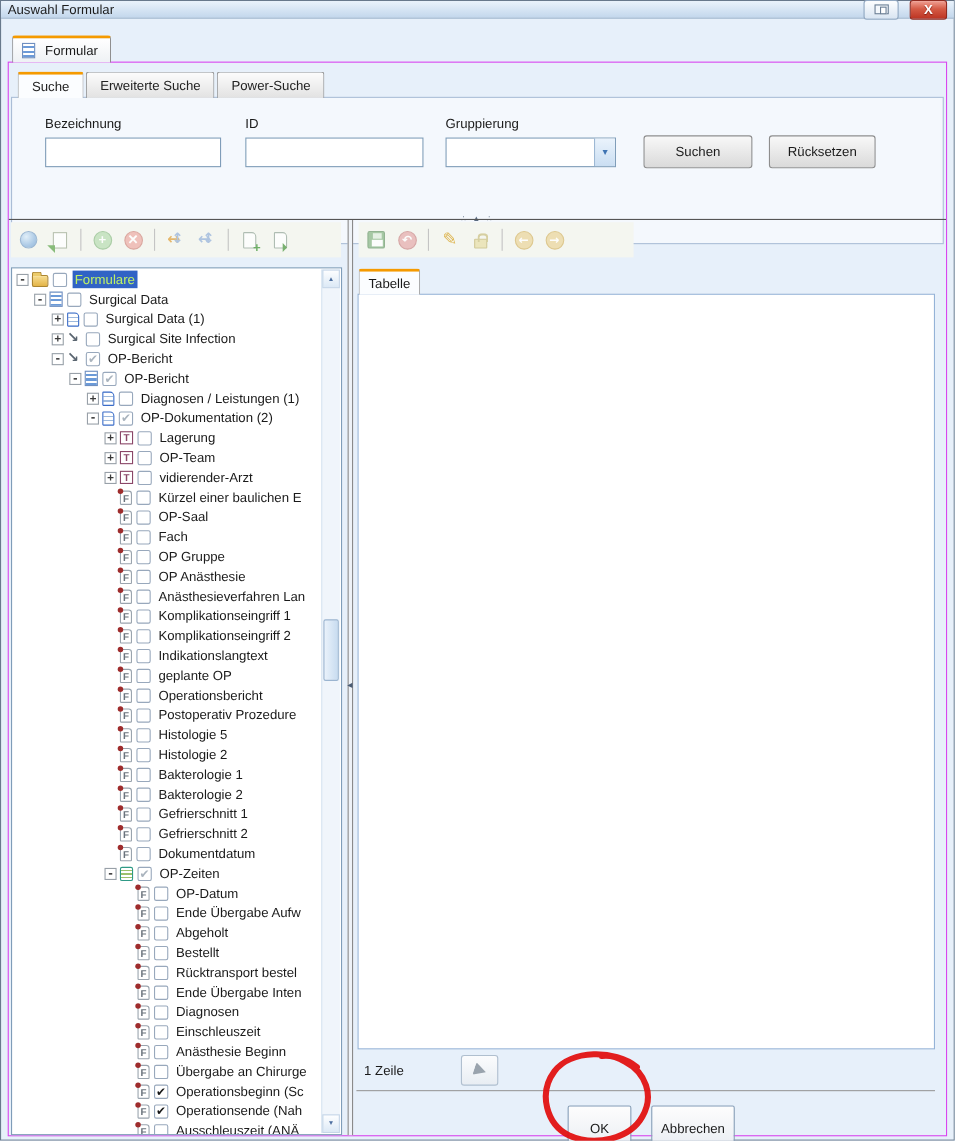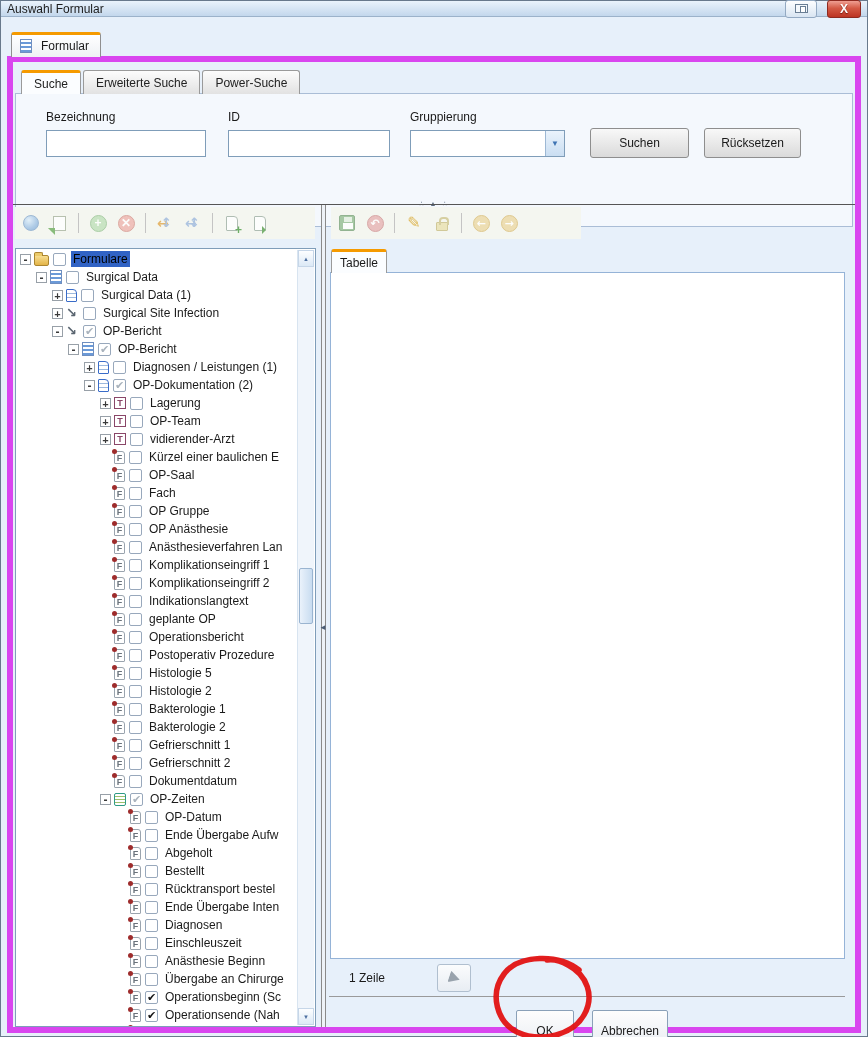--- a/index.html
+++ b/index.html
@@ -21,21 +21,21 @@
   .close-btn { width:34px; height:18px; border:1px solid #8e2a20; border-radius:3px;
     background:linear-gradient(#ef9f92,#d45a45 45%,#bc3423); color:#fff; font-weight:bold; font-size:12px;
     display:flex; align-items:center; justify-content:center; text-shadow:0 1px 1px #7a1a10; }
 
   
   .main-tab { position:absolute; left:10px; top:31px; width:90px; height:25px; z-index:3;
     border:1px solid #8f8f8f; border-bottom:none; border-radius:3px 3px 0 0;
     border-top:3px solid #F59A00; background:linear-gradient(#ffffff,#eef1f4);
     display:flex; align-items:center; gap:5px; padding:0 8px; }
   .content-frame { position:absolute; left:6px; top:55px; right:6px; bottom:3px;
-    border:6px solid #d946ef; background:#e7f0fa; }
+    border:1px solid #d946ef; background:#e7f0fa; }
 
   
   .sub-tabs { position:absolute; left:8px; top:8px; height:24px; display:flex; z-index:2; }
   .tab { height:24px; padding:0 12px; border:1px solid #9a9a9a; border-bottom:none;
     border-radius:3px 3px 0 0; background:linear-gradient(#fcfcfc,#e2e2e2);
     display:flex; align-items:center; margin-right:2px; color:#222; }
   .tab.active { background:#fbfdff; border-top:3px solid #F59A00; position:relative; top:0; }
 
   
   .search-panel { position:absolute; left:2px; top:31px; right:2px; height:134px;
@@ -116,21 +116,21 @@
   .ic-f { width:11px; height:13px; border:1px solid #9aa4ae; border-radius:1px 3px 1px 1px; background:#fff;
     color:#6a737c; font:bold 9px/12px "Liberation Sans",sans-serif; text-align:center; position:relative; }
   .ic-f::before { content:""; position:absolute; left:-3px; top:-3px; width:5px; height:5px; border-radius:50%; background:#9e2c2c; }
   .ic-listg { width:12px; height:13px; border:1px solid #2f9a86; border-radius:2px; background:#fff;
     background-image:repeating-linear-gradient(to bottom, transparent 0 2px, #9cc06c 2px 3px); }
   .cb { flex:0 0 13px; width:13px; height:13px; border:1px solid #98a8bc; background:#fff; border-radius:2px;
     margin-right:5px; font:bold 11px/11px "DejaVu Sans",sans-serif; text-align:center; }
   .cb.gray  { color:#a9b3bd; }
   .cb.black { color:#141414; }
   .tree-label { padding:1px 2px; }
-  .tree-label.sel { background:#3163C5; color:#000000; }
+  .tree-label.sel { background:#3163C5; color:#bef264; }
 
   
   .sb { position:absolute; top:1px; right:1px; bottom:1px; width:17px; background:#f0f5fb; border-left:1px solid #d8e4f0; }
   .sb-btn { position:absolute; left:0; width:16px; height:17px; border:1px solid #c6d6e8;
     background:linear-gradient(#fdfeff,#dcE9f6); color:#4d6fa0; font-size:6px;
     display:flex; align-items:center; justify-content:center; }
   .sb-btn.up { top:0; } .sb-btn.down { bottom:0; }
   .sb-thumb { position:absolute; left:1px; width:14px; top:318px; height:56px;
     border:1px solid #9ab4d0; border-radius:2px; background:linear-gradient(90deg,#eaf2fb,#c8dcf0); }
 
@@ -142,21 +142,21 @@
 
   
   .right-pane { position:absolute; left:316px; right:0; top:0; bottom:0; }
   .right-pane .toolbar { left:2px; width:250px; }
   .table-tab { position:absolute; left:2px; top:44px; width:56px; height:24px; z-index:2;
     border:1px solid #9a9a9a; border-bottom:none; border-radius:3px 3px 0 0;
     border-top:3px solid #F59A00; background:#fbfdff; display:flex; align-items:center; justify-content:center; }
   .table-box { position:absolute; left:1px; right:10px; top:67px; height:687px;
     border:1px solid #95b3d7; background:#fff; }
   .status-row { position:absolute; left:1px; right:10px; top:754px; height:37px; display:flex; align-items:center; }
-  .status-text { margin-left:19px; }
+  .status-text { margin-left:6px; }
   .flag-btn { margin-left:52px; width:34px; height:28px; border:1px solid #b0bfcf; border-radius:3px;
     background:linear-gradient(#fbfcfd,#e8edf3); display:flex; align-items:center; justify-content:center; }
   .flag-glyph { width:0; height:0; border-left:11px solid #99a3ad; border-top:6px solid transparent;
     border-bottom:6px solid transparent; transform:rotate(18deg); border-radius:2px; }
   .footer-sep { position:absolute; left:0; right:10px; top:791px; border-top:1px solid #9a9a9a; }
   .footer { position:absolute; left:0; right:0; top:792px; bottom:0; display:flex; justify-content:center; gap:18px; padding-top:13px; }
   .dlg-btn { height:42px; border:1px solid #8aa0b8; border-radius:2px;
     background:linear-gradient(#fdfdfd,#e8ecf2); font:12px "Liberation Sans",sans-serif;
     display:flex; align-items:center; justify-content:center; }
   .ok-btn { width:58px; } .cancel-btn { width:76px; }

